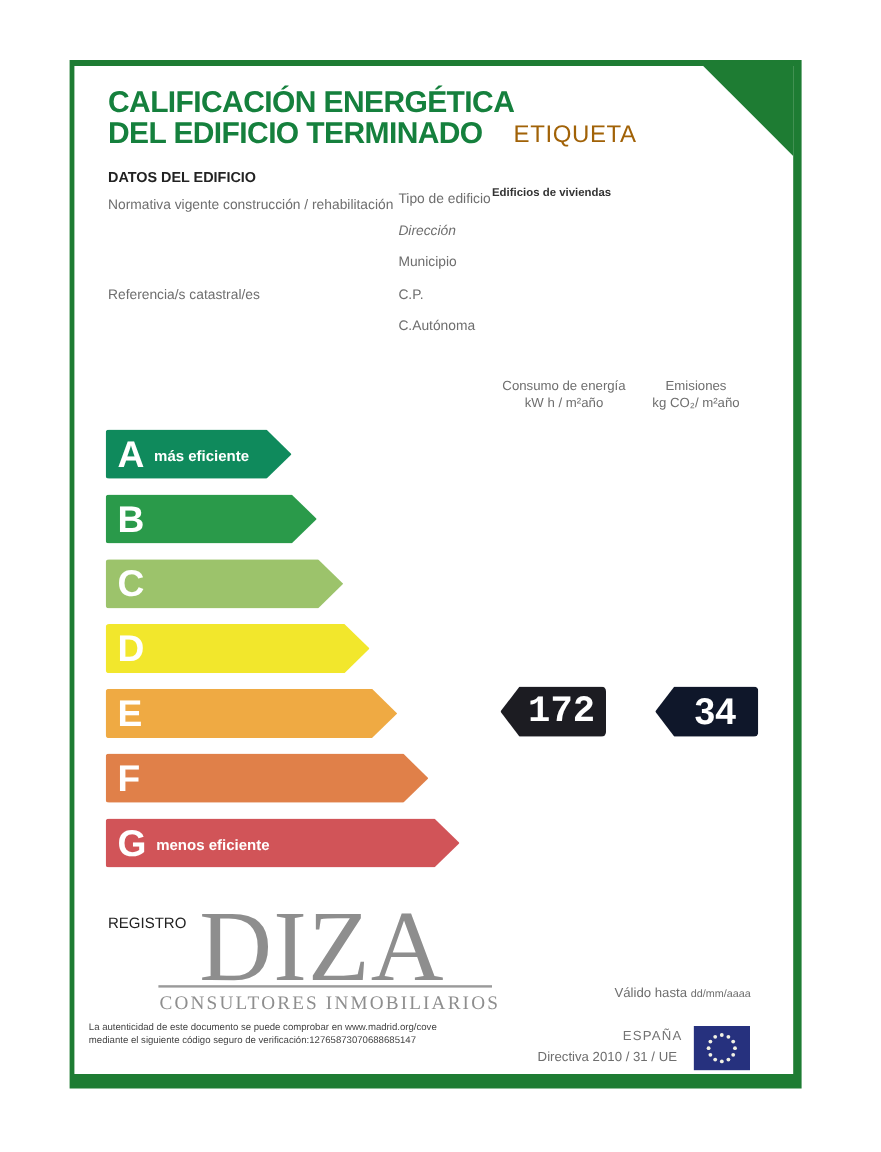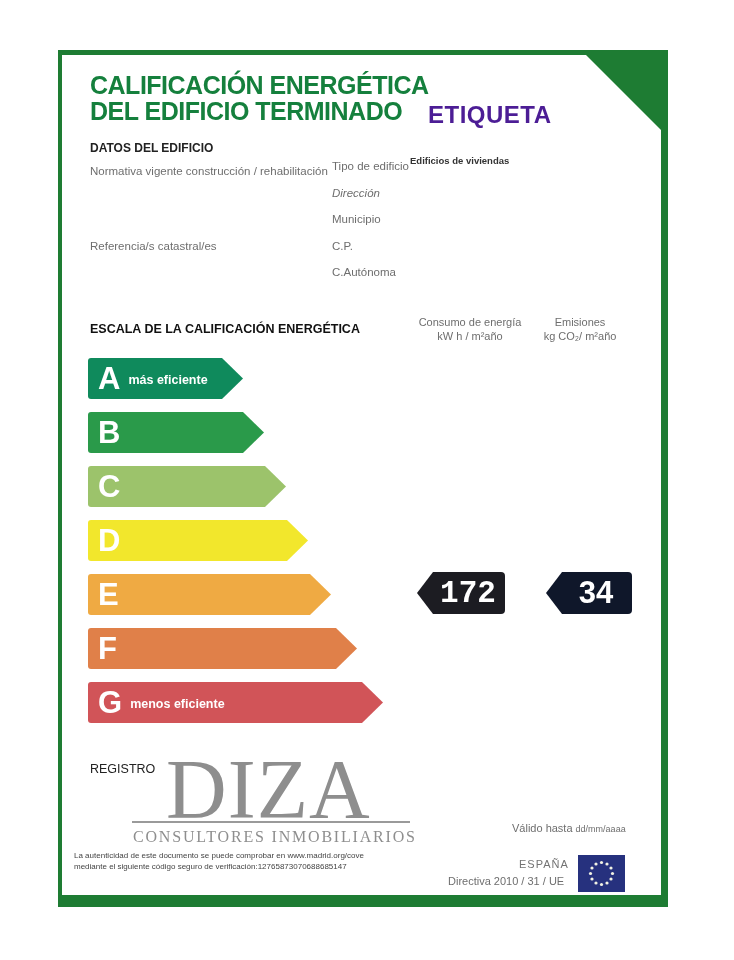--- a/index.html
+++ b/index.html
@@ -15,22 +15,22 @@
   }
   .corner-triangle {
     position:absolute; left:586px; top:55px; width:0; height:0;
     border-top:75px solid #1e7c33; border-left:75px solid transparent;
   }
   .title-block {
     position:absolute; left:90px; top:72px; color:#15803d;
     font-weight:bold; font-size:25px; line-height:26px; letter-spacing:-0.5px;
   }
   .etiqueta {
-    position:absolute; left:428px; top:101px; color:#4c1d95;
-    font-size:24px; font-weight:700; letter-spacing:0.5px;
+    position:absolute; left:428px; top:101px; color:#a16207;
+    font-size:20px; font-weight:400; letter-spacing:0.5px;
   }
   .datos-title { position:absolute; left:90px; top:141px; font-size:12px; font-weight:bold; color:#222; }
   .lbl { position:absolute; font-size:11.5px; color:#6e6e6e; }
   .normativa { left:90px; top:165px; }
   .referencia { left:90px; top:240px; }
   .f-tipo { left:332px; top:160px; }
   .f-dir  { left:332px; top:187px;font-style:italic; }
   .f-mun  { left:332px; top:213px; }
   .f-cp   { left:332px; top:240px; }
   .f-aut  { left:332px; top:266px; }
@@ -96,21 +96,20 @@
   <div class="datos-title">DATOS DEL EDIFICIO</div>
   <div class="lbl normativa">Normativa vigente construcción / rehabilitación</div>
   <div class="lbl referencia">Referencia/s catastral/es</div>
   <div class="lbl f-tipo">Tipo de edificio</div>
   <div class="tipo-value">Edificios de viviendas</div>
   <div class="lbl f-dir">Dirección</div>
   <div class="lbl f-mun">Municipio</div>
   <div class="lbl f-cp">C.P.</div>
   <div class="lbl f-aut">C.Autónoma</div>
 
-  <div class="escala-title">ESCALA DE LA CALIFICACIÓN ENERGÉTICA</div>
   <div class="col-header consumo-header">
     <div>Consumo de energía</div>
     <div>kW h / m²año</div>
   </div>
   <div class="col-header emisiones-header">
     <div>Emisiones</div>
     <div>kg CO₂/ m²año</div>
   </div>
 
   <div id="scale-bars">

